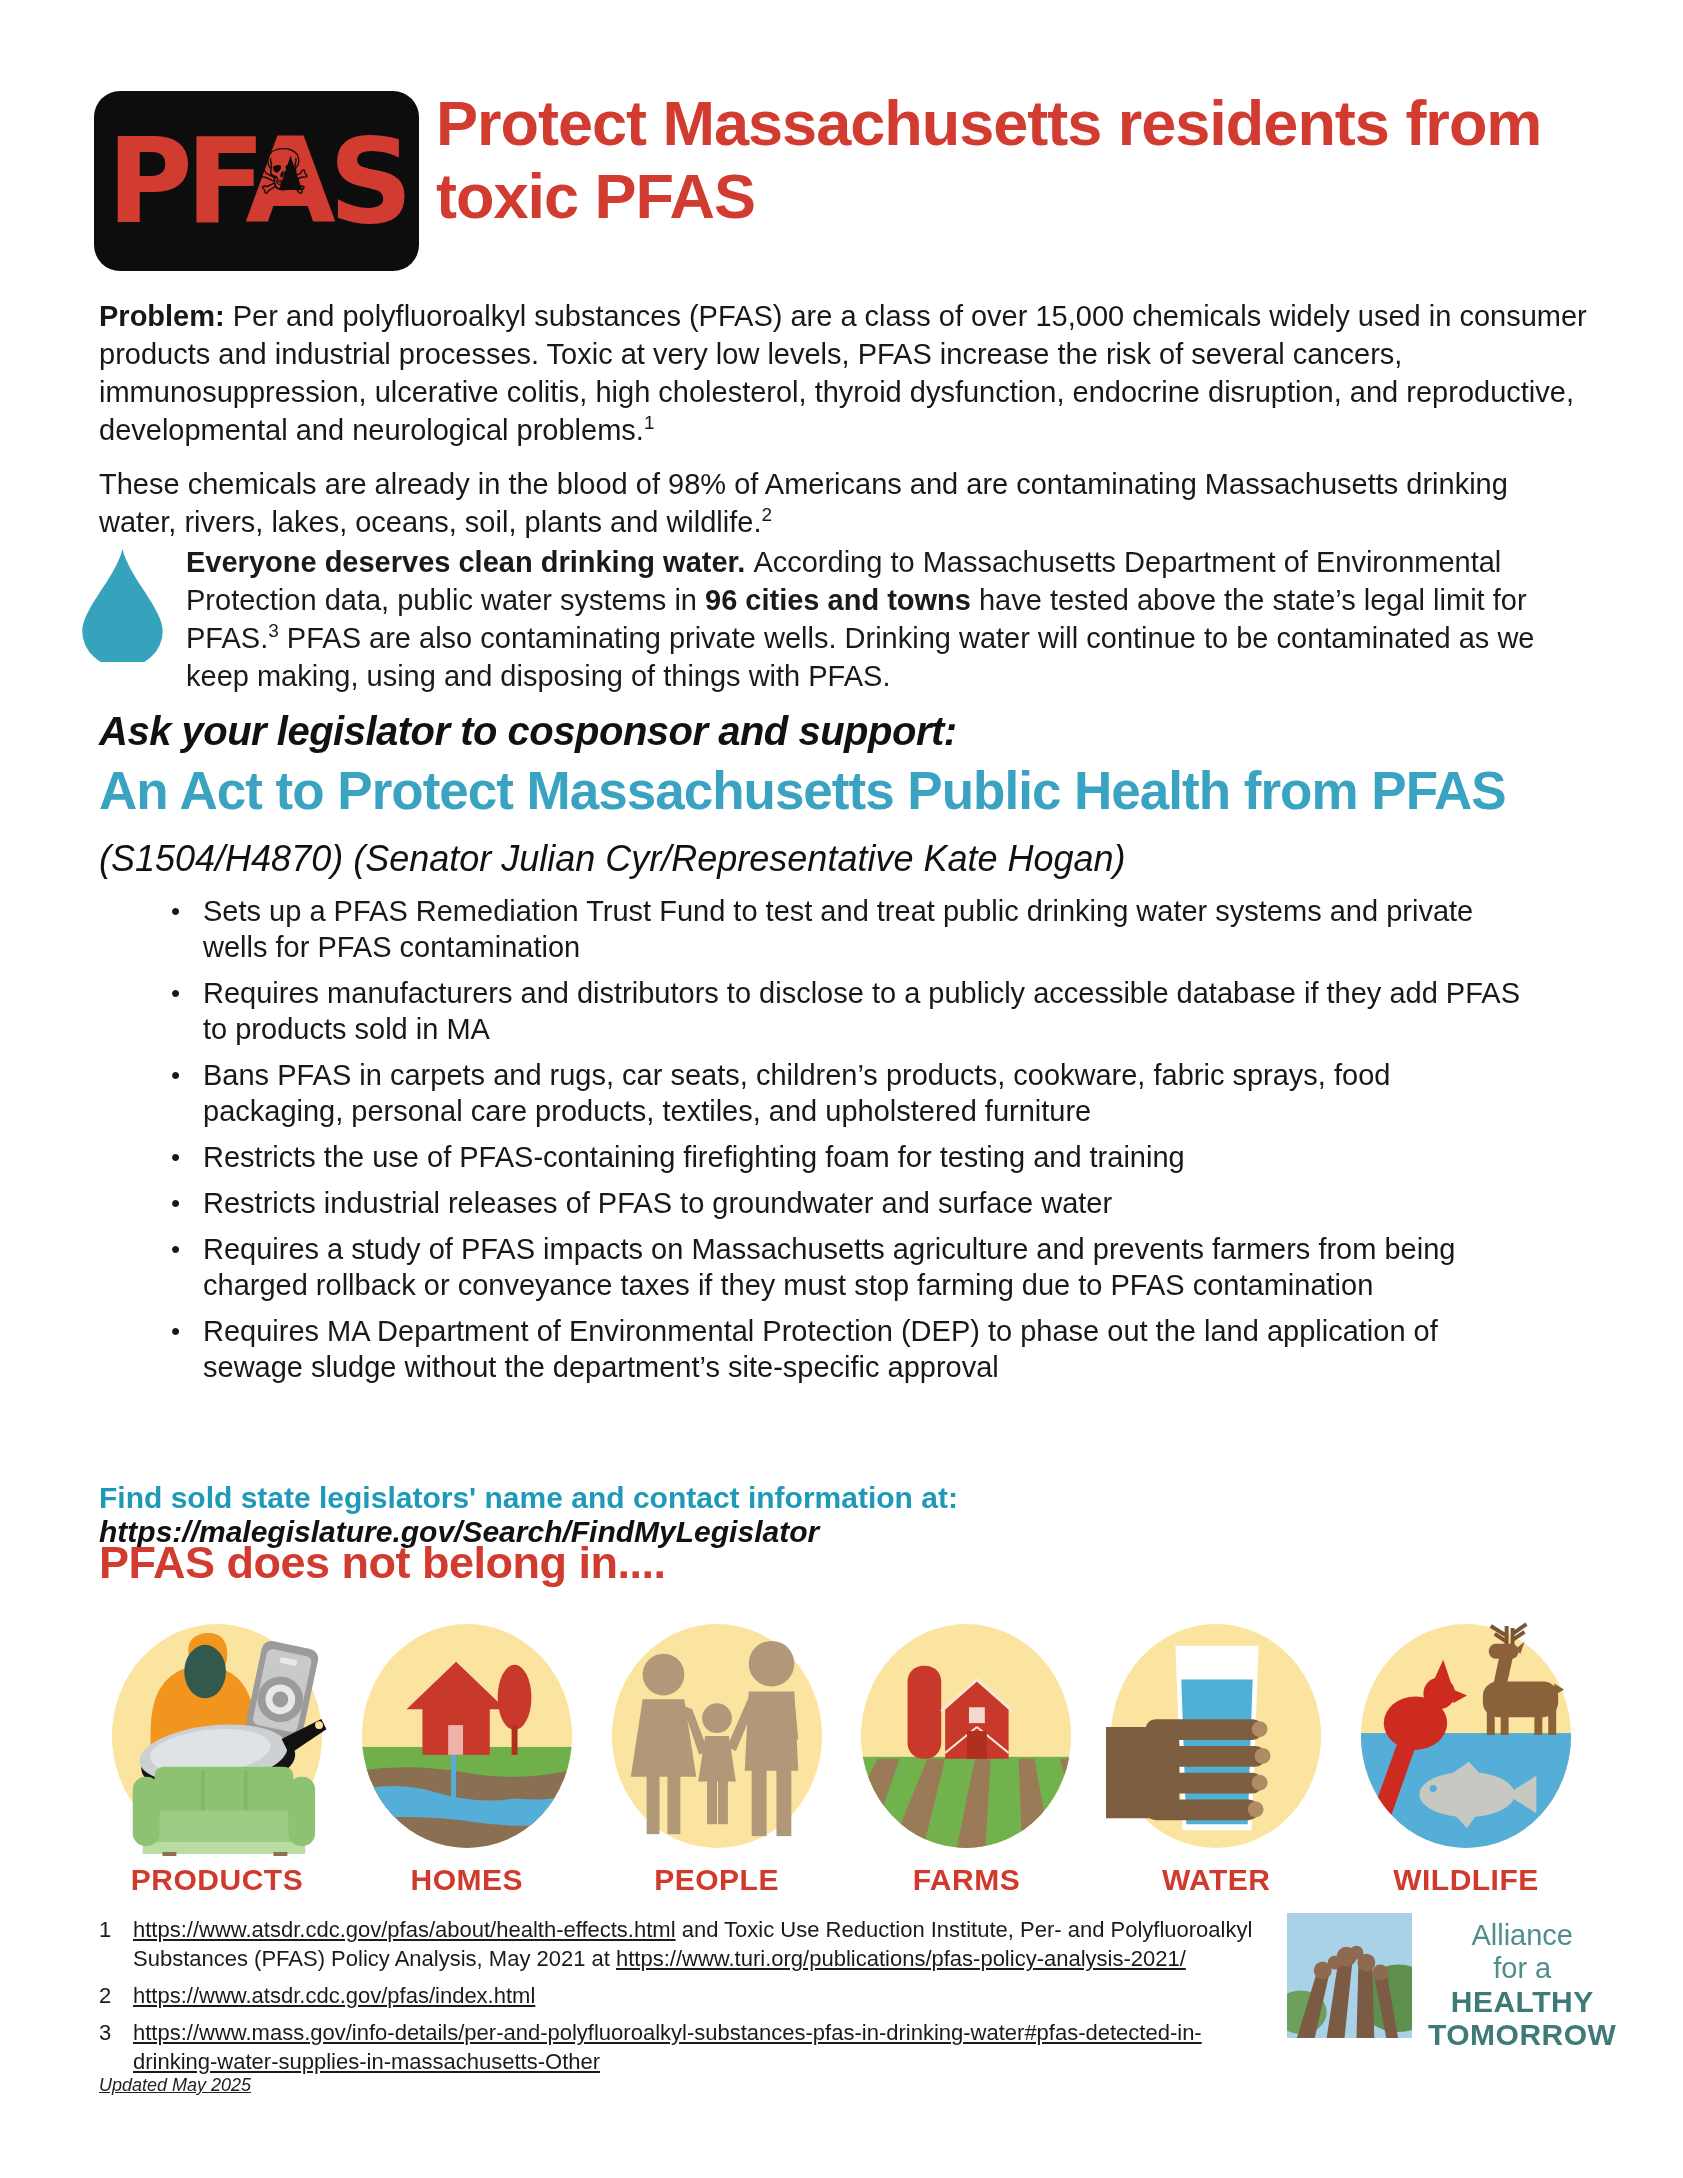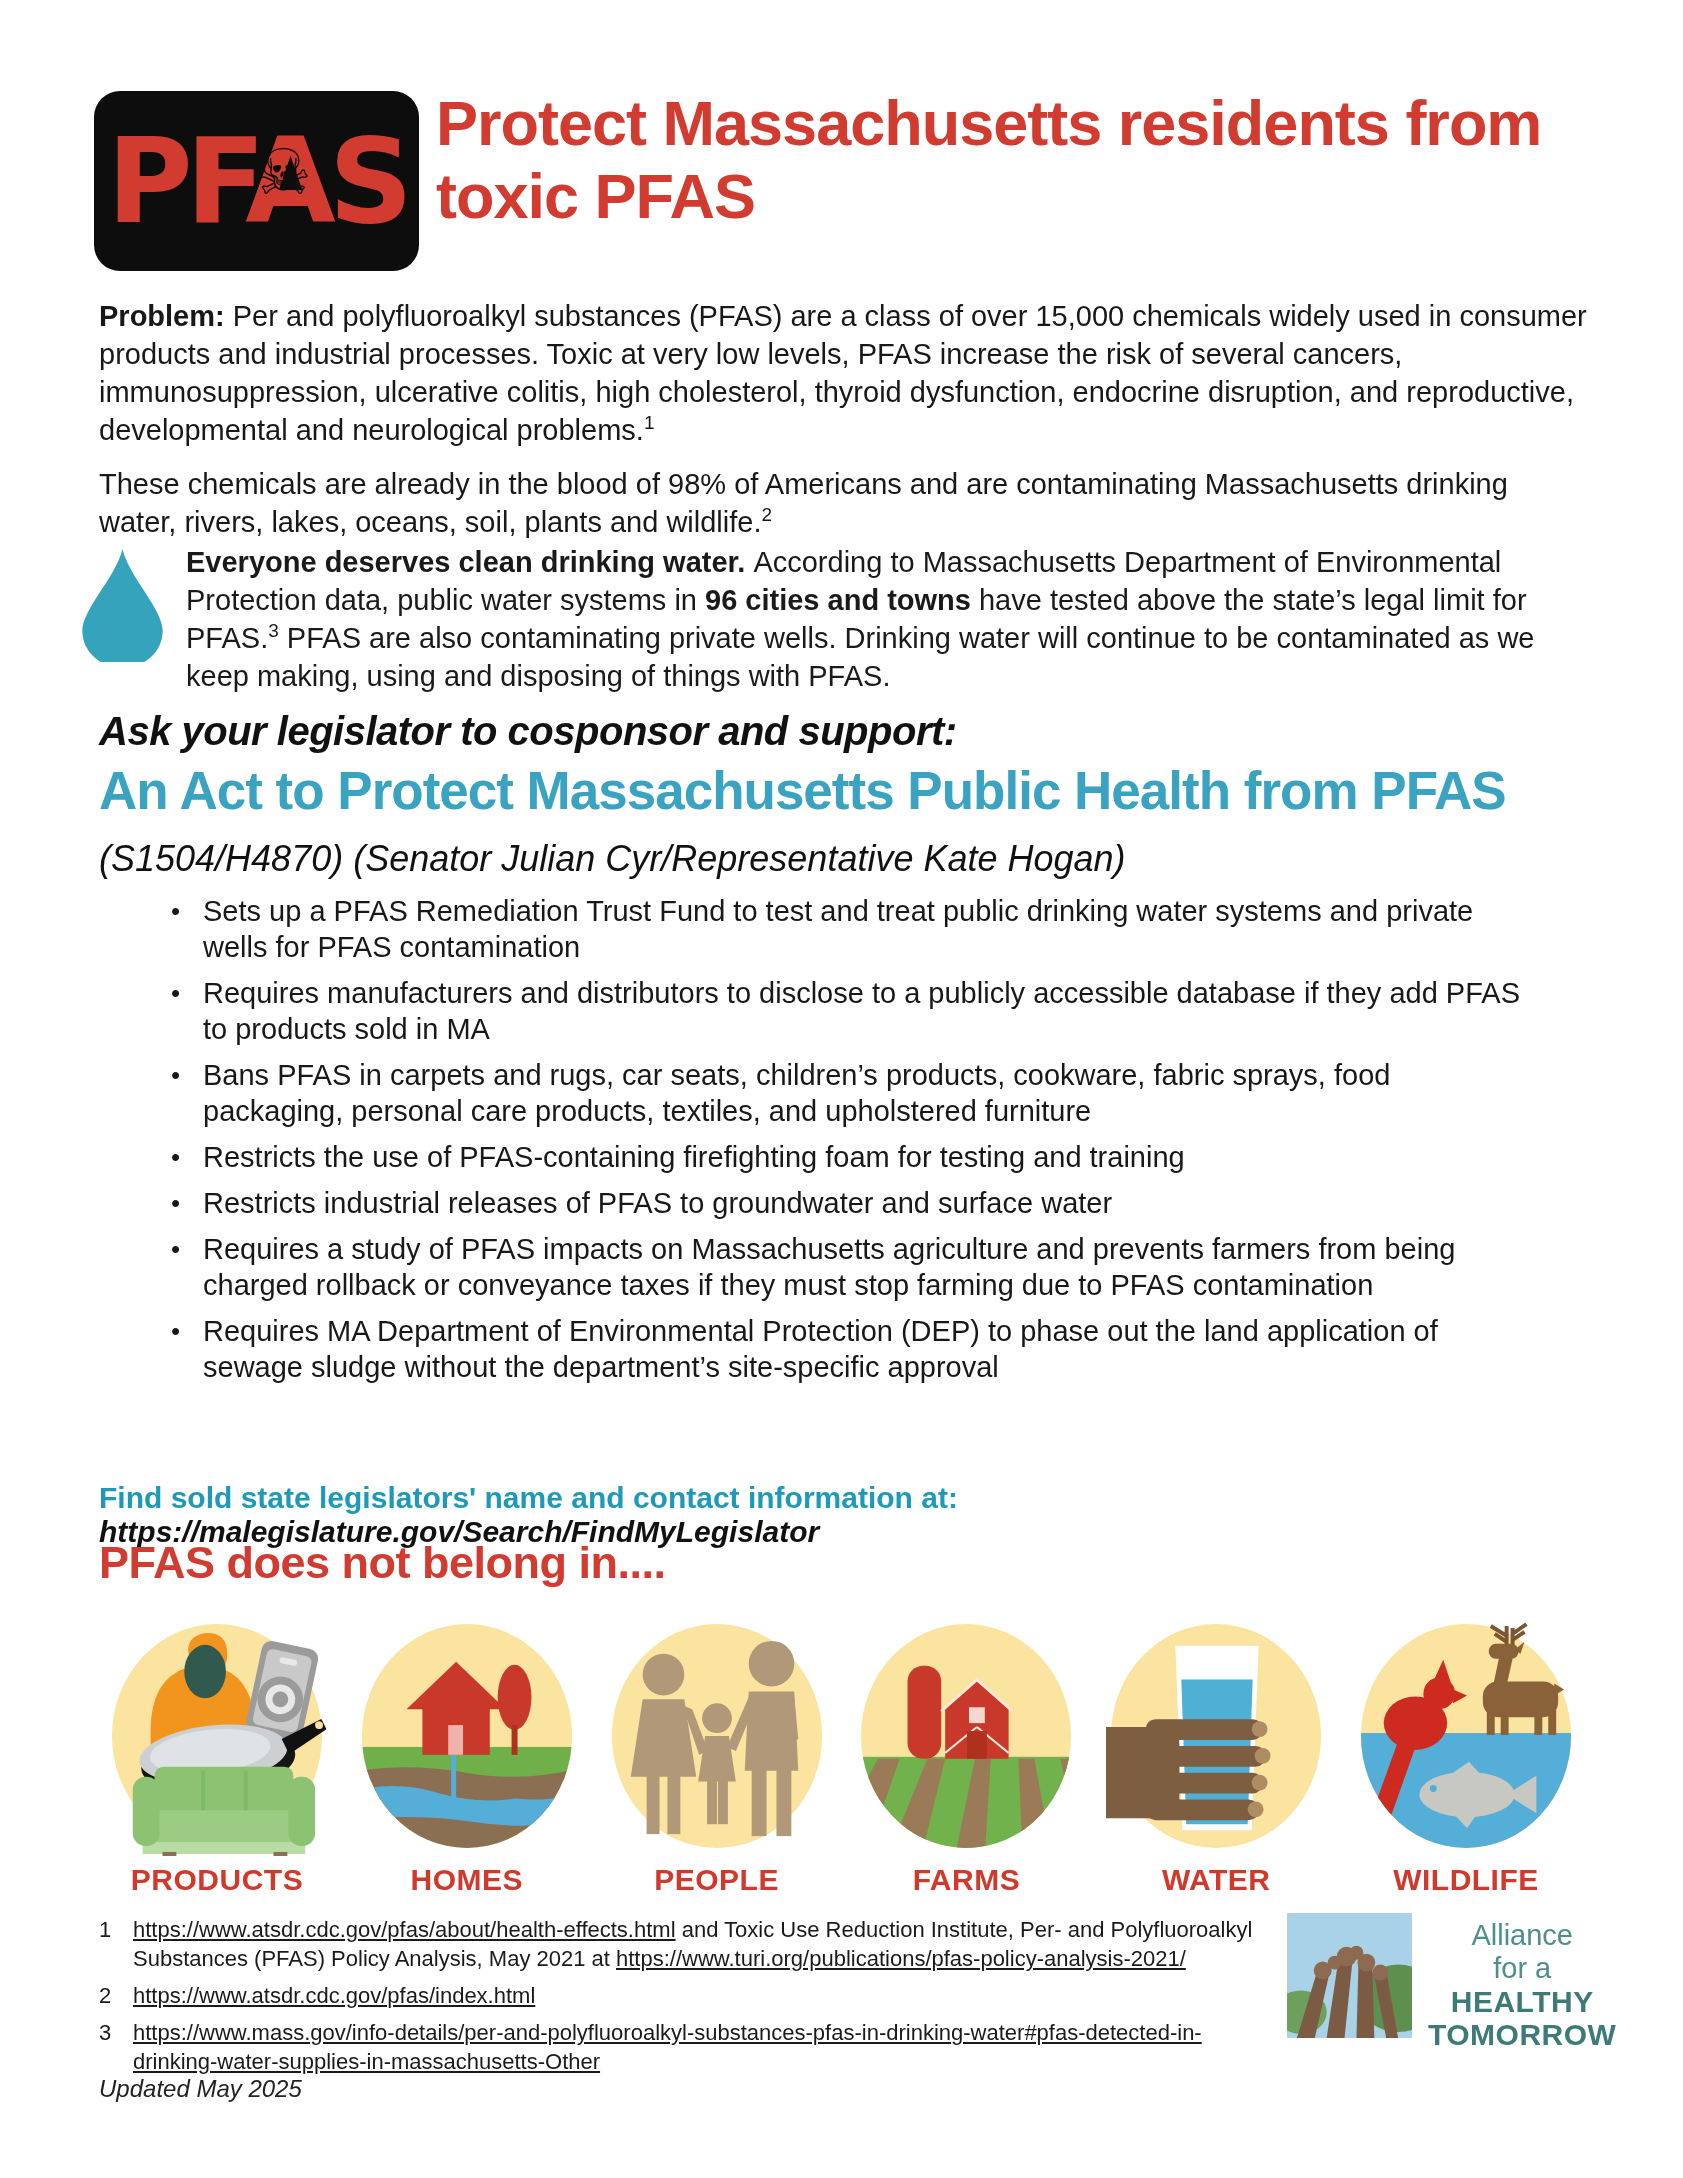--- a/index.html
+++ b/index.html
@@ -86,21 +86,21 @@
   .fn-row { display:flex; margin-bottom:8px; }
   .fn-num { width:34px; flex:none; }
   .fn-text { flex:1; }
   .fn-link { text-decoration:underline; }
 
   .org-logo { left:1287px; top:1913px; width:366px; display:flex; }
   .org-photo { width:125px; height:125px; flex:none; }
   .org-text { margin-left:16px; padding-top:6px; font-size:29px; line-height:33px; color:#4e8e8b;text-align:center; }
   .org-text .org-bold { font-weight:bold; color:#3e7b78; font-size:30px; letter-spacing:0.5px; }
 
-  .updated { left:99px; top:2075px; font-size:24px; font-style:italic; color:#222; }
+  .updated { left:99px; top:2075px; font-size:18px; font-style:italic; color:#222;text-decoration:underline; }
 </style>
 </head>
 <body>
 
 <div class="abs logo-box">
   <div class="logo-text">PFAS</div>
   <div class="logo-skull">☠</div>
 </div>
 <div class="abs page-title">Protect Massachusetts residents from toxic PFAS</div>
 

